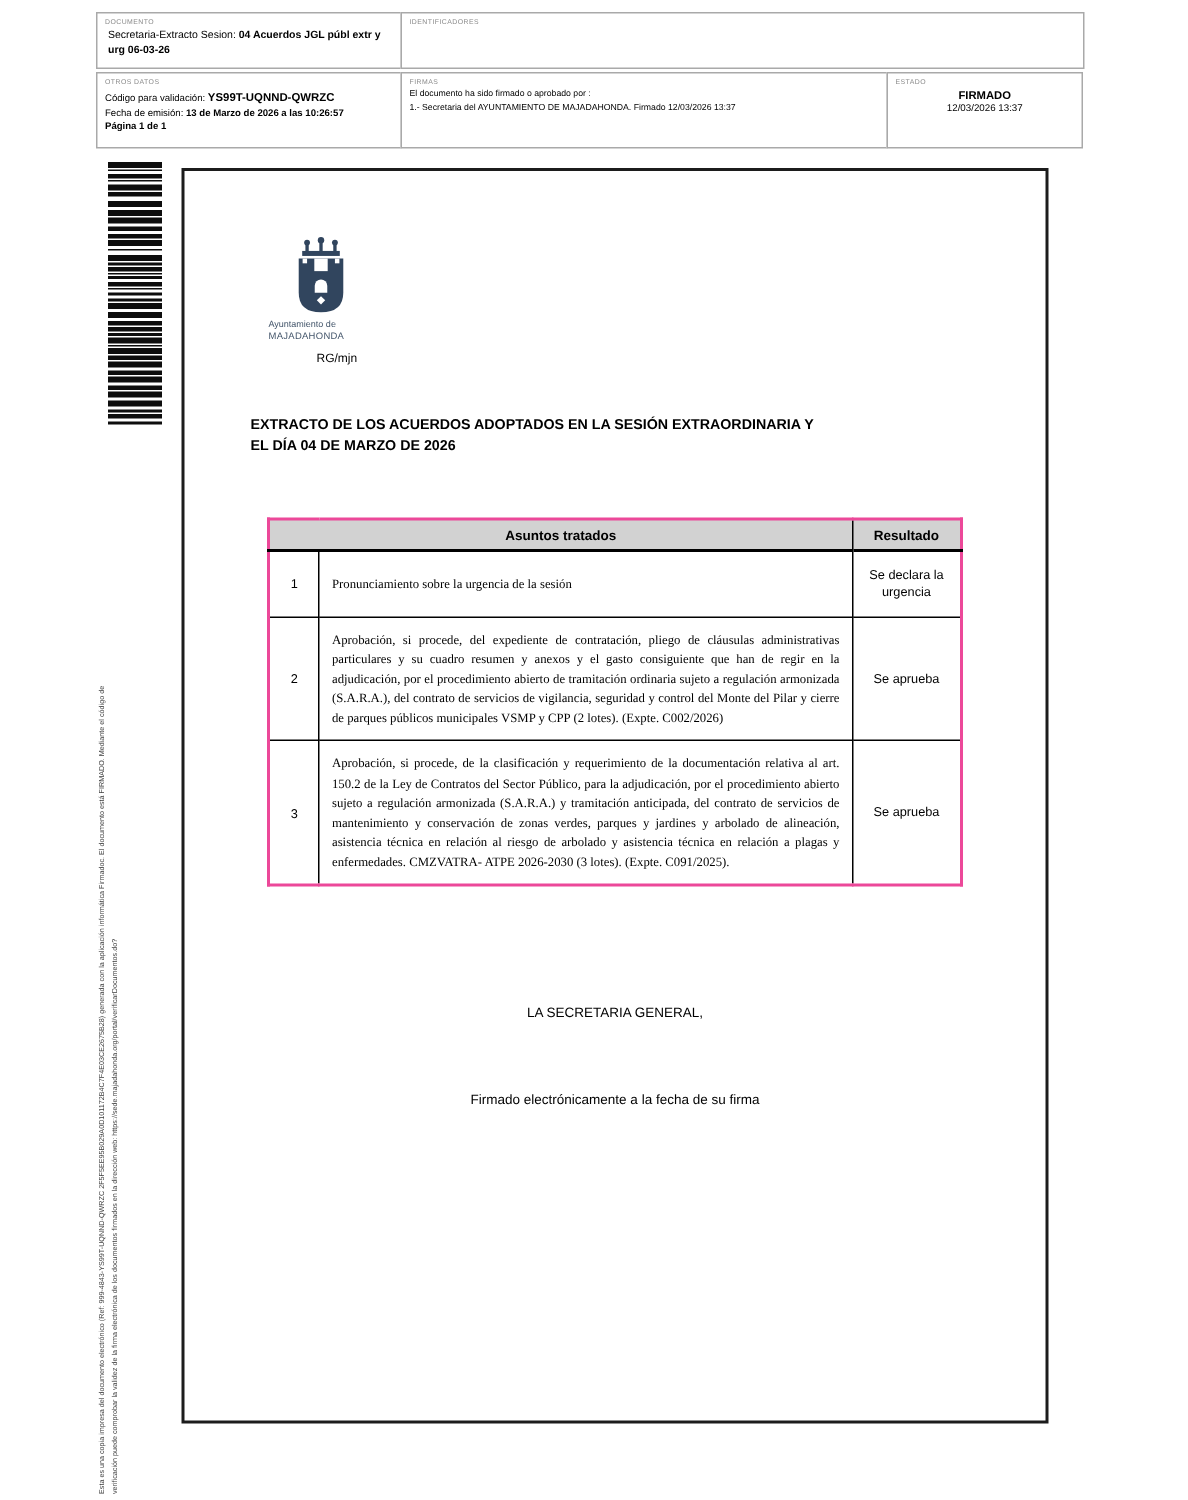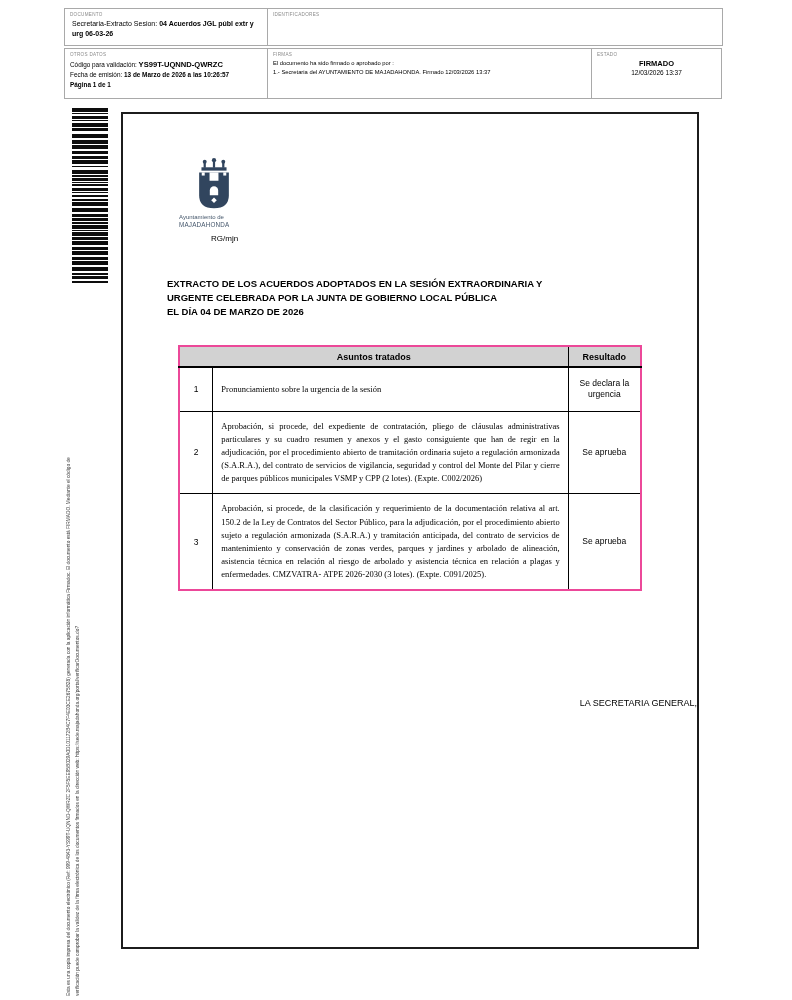--- a/index.html
+++ b/index.html
@@ -63,21 +63,21 @@
   .acuerdos-table thead th {
     background:#d2d2d2; font-size:9px; font-weight:bold;
     height:21px; text-align:center; border-bottom:2px solid #000;
   }
   td.col-num { width:34px; text-align:center; font-size:8.5px; }
   td.col-text { width:357px; font-size:8.5px; line-height:1.55; text-align:justify; padding:8px 8px;font-family:Liberation Serif, serif; }
   td.col-res { width:73px; font-size:8.5px; text-align:center; line-height:1.35; padding:2px 3px; }
   tr.row-1 { height:44px; }
   tr.row-1 td.col-text { text-align:left; }
   
-  .sig-1 { position:absolute; left:0; top:584px; width:100%; text-align:right; font-size:9px; }
+  .sig-1 { position:absolute; left:0; top:556px; width:100%; text-align:center; font-size:9px; }
   .sig-2 { position:absolute; left:0; top:614px; width:100%; text-align:center; font-size:9px; }
 </style>
 </head>
 <body>
 
 <div class="meta-header">
   <div class="meta-row">
     <div class="meta-box box-documento">
       <div class="meta-label">DOCUMENTO</div>
       <div class="doc-line"><span>Secretaria-Extracto Sesion: </span><span class="b">04 Acuerdos JGL públ extr y urg 06-03-26</span></div>
@@ -179,21 +179,20 @@
     <div class="logo-text">
       <div class="l1">Ayuntamiento de</div>
       <div class="l2">MAJADAHONDA</div>
     </div>
   </div>
 
   <div class="ref-code">RG/mjn</div>
 
   <div class="doc-title">
     <div>EXTRACTO DE LOS ACUERDOS ADOPTADOS EN LA SESIÓN EXTRAORDINARIA Y</div>
-    <div>URGENTE CELEBRADA POR LA JUNTA DE GOBIERNO LOCAL PÚBLICA</div>
     <div>EL DÍA 04 DE MARZO DE 2026</div>
   </div>
 
   <table class="acuerdos-table">
     <thead>
       <tr>
         <th colspan="2">Asuntos tratados</th>
         <th>Resultado</th>
       </tr>
     </thead>
@@ -210,13 +209,14 @@
       </tr>
       <tr>
         <td class="col-num">3</td>
         <td class="col-text">Aprobación, si procede, de la clasificación y requerimiento de la documentación relativa al art. 150.2 de la Ley de Contratos del Sector Público, para la adjudicación, por el procedimiento abierto sujeto a regulación armonizada (S.A.R.A.) y tramitación anticipada, del contrato de servicios de mantenimiento y conservación de zonas verdes, parques y jardines y arbolado de alineación, asistencia técnica en relación al riesgo de arbolado y asistencia técnica en relación a plagas y enfermedades. CMZVATRA- ATPE 2026-2030 (3 lotes). (Expte. C091/2025).</td>
         <td class="col-res">Se aprueba</td>
       </tr>
     </tbody>
   </table>
 
   <div class="sig-1">LA SECRETARIA GENERAL,</div>
+  <div class="sig-2">Firmado electrónicamente a la fecha de su firma</div>
 </div>
 
 </body></html>

